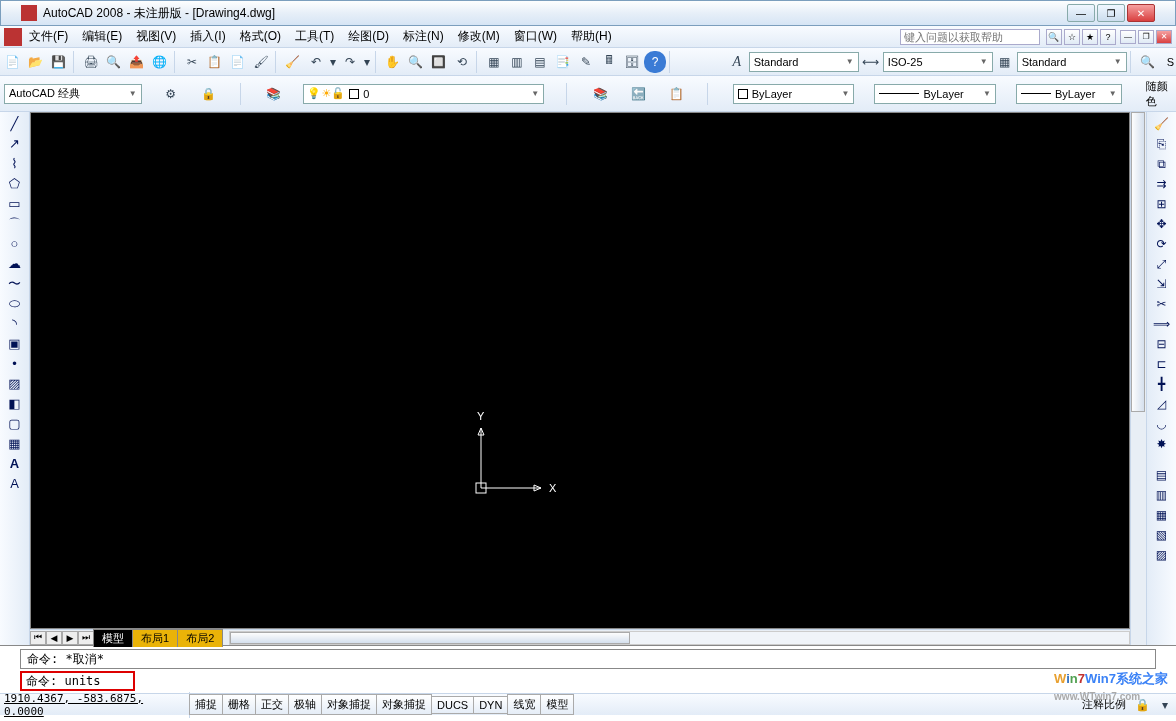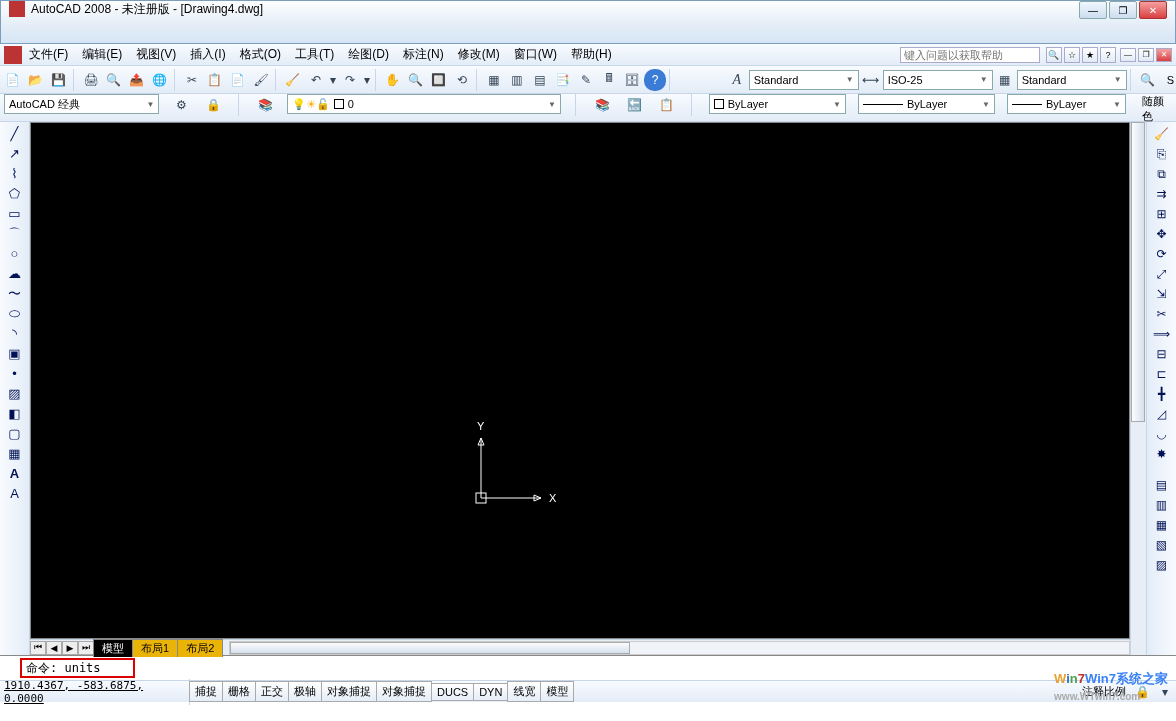--- a/index.html
+++ b/index.html
@@ -1,19 +1,19 @@
 <!DOCTYPE html>
 <html><head>
 <meta charset="utf-8">
 <style>
 * { box-sizing: border-box; margin: 0; padding: 0; font-family: "Microsoft YaHei", "SimSun", Arial, sans-serif; }
 body { width: 1176px; height: 721px; background: #fff; overflow: hidden; position: relative; font-size: 12px; }
 
 
-.titlebar { height: 44px; background: linear-gradient(#fdfefe, #e7eff8 50%, #d6e5f5); border: 1px solid #7b9ebd; display: flex; align-items: flex-start; padding: 0 8px; }
+.titlebar { height: 26px; background: linear-gradient(#fdfefe, #e7eff8 50%, #d6e5f5); border: 1px solid #7b9ebd; display: flex; align-items: center; padding: 0 20px; }
 .titlebar .icon { width: 16px; height: 16px; background: #b33; margin-right: 6px; }
 .titlebar .title { flex: 1; font-size: 12px; color: #000; }
 .winbtns { display: flex; gap: 2px; }
 .winbtn { width: 28px; height: 18px; border: 1px solid #8aa; background: linear-gradient(#f0f7ff,#cde); border-radius: 2px; display:flex; align-items:center; justify-content:center; font-size:10px; }
 .winbtn.close { background: linear-gradient(#f5a0a0,#d94040); color:#fff; border-color:#a33; }
 
 
 .menubar { height: 22px; background: linear-gradient(#f8fbff,#e3ecf7); border-bottom: 1px solid #c7d6e9; display: flex; align-items: center; padding: 0 4px; }
 .menubar .mi { padding: 2px 7px; cursor: default; font-size:12px; }
 .helpinput { width: 140px; height: 16px; border: 1px solid #aac; background:#fff; font-size:11px; color:#999; padding: 0 3px; margin-left: auto; }
@@ -25,21 +25,21 @@
 
 
 .toolbars { display: flex; flex-direction: column; }
 .tbrow { height: 28px; background: linear-gradient(#f8fbff,#e3ecf7); border-bottom: 1px solid #c7d6e9; display: flex; align-items: center; padding: 0 2px; gap:1px; }
 .tbtn { width: 22px; height: 22px; border: 1px solid transparent; display:flex; align-items:center; justify-content:center; font-size:12px; color:#345; }
 .tsep { width: 4px; height: 22px; border-left:1px solid #c7d6e9; margin:0 2px; }
 .tdrop { border:1px solid #8aa; background:#fff; height:20px; display:flex; align-items:center; padding:0 4px; font-size:11px; }
 .tdrop .arr { margin-left:auto; font-size:8px; color:#666; padding-left:6px; }
 
 
-.wsrow { height: 28px; background: linear-gradient(#f8fbff,#e3ecf7); border-bottom: 1px solid #c7d6e9; display:flex; align-items:flex-start; padding:0 4px; gap:12px; }
+.wsrow { height: 36px; background: linear-gradient(#f8fbff,#e3ecf7); border-bottom: 1px solid #c7d6e9; display:flex; align-items:center; padding:0 4px; gap:20px; }
 
 
 .main { display: flex; height: 533px; }
 .lefttool { width: 30px; background: linear-gradient(to right,#f8fbff,#e3ecf7); border-right:1px solid #c7d6e9; display:flex; flex-direction:column; align-items:center; padding-top:2px; gap:1px; }
 .lefttool .lb { width:22px; height:19px; display:flex; align-items:center; justify-content:center; font-size:13px; color:#015; }
 .canvas-wrap { flex:1; display:flex; flex-direction:column; }
 .canvas { flex:1; background:#000; position:relative; border:1px solid #888; }
 .ucs { position:absolute; left:440px; top:295px; }
 .ucs svg { overflow: visible; }
 .scroll-h { height:16px; background:#e8eef5; border-top:1px solid #c7d6e9; display:flex; align-items:center; }
@@ -282,20 +282,21 @@
     <div style="height:10px"></div>
     <div class="rb">▤</div>
     <div class="rb">▥</div>
     <div class="rb">▦</div>
     <div class="rb">▧</div>
     <div class="rb">▨</div>
   </div>
 </div>
 
 <div class="cmd-area">
+  <div class="cmd-hist">命令: *取消*</div>
   <div class="cmd-line">命令: units</div>
 </div>
 
 <div class="statusbar">
   <div class="coord">1910.4367, -583.6875, 0.0000</div>
   <div class="sbtn">捕捉</div>
   <div class="sbtn">栅格</div>
   <div class="sbtn">正交</div>
   <div class="sbtn">极轴</div>
   <div class="sbtn">对象捕捉</div>

